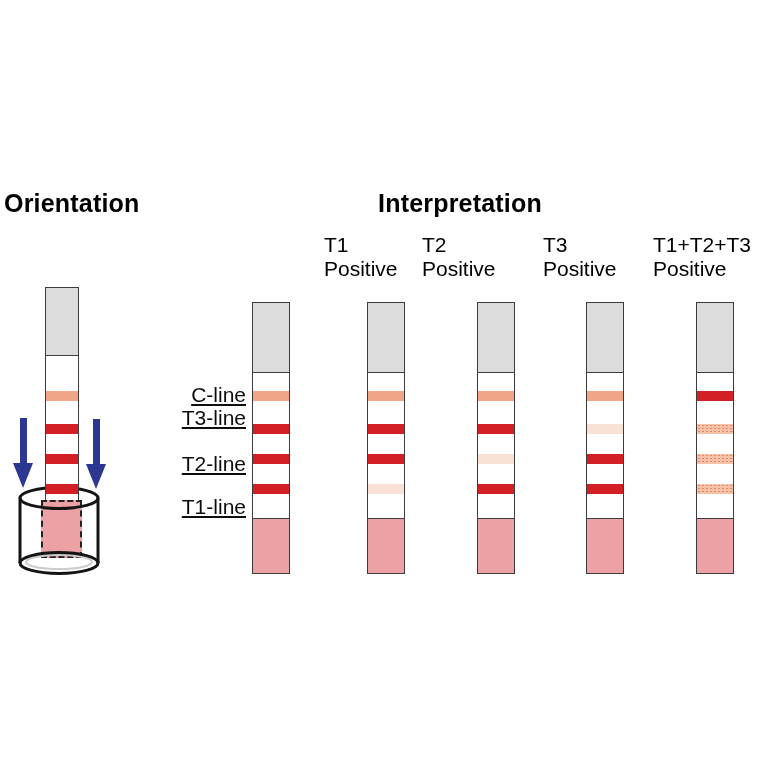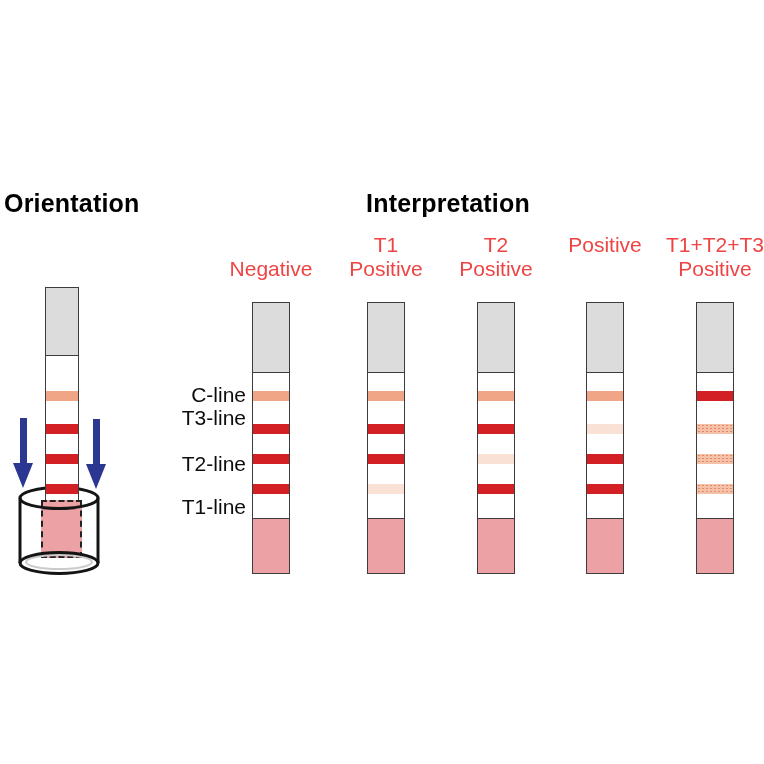--- a/index.html
+++ b/index.html
@@ -1,26 +1,26 @@
 <!DOCTYPE html>
 <html style="--strong: #d32025; --control: #f0a586; --weak: #f9e2d5; --speckbg: #f5c2a9; --speckdot: #e18a64; --sample: #eca1a5; --wick: #dcdcdc; --strip-border: #3c3c3c; --arrow: #2c3792; --beaker: #141414;"><head>
 <meta charset="utf-8">
 <style>
   html,body{margin:0;padding:0;background:#fff;}
   .canvas{position:relative;width:764px;height:764px;background:#ffffff;overflow:hidden;
           font-family:"Liberation Sans", sans-serif;color:#000;}
 
   .title{position:absolute;top:189px;font-size:25px;font-weight:bold;letter-spacing:0.2px;}
   .orientation-title{left:4px;}
-  .interpretation-title{left:448px;transform:translateX(-50%);}
+  .interpretation-title{left:460px;transform:translateX(-50%);}
 
-  .col-header{position:absolute;top:233px;width:124px;text-align:center;font-size:21px;color:#ef4444;}
+  .col-header{position:absolute;top:233px;width:124px;text-align:left;font-size:21px;color:#000000;}
   .col-header .hline{height:24px;line-height:24px;white-space:nowrap;}
 
-  .row-label{position:absolute;right:518px;font-size:21px;line-height:22px;text-align:right;color:#0d0d0d;white-space:nowrap;}
+  .row-label{position:absolute;right:518px;font-size:21px;line-height:22px;text-align:right;color:#0d0d0d;white-space:nowrap;text-decoration:underline;}
 
   .strip{position:absolute;border:1.5px solid var(--strip-border);background:#fff;box-sizing:border-box;z-index:2;}
   .interp-strip{top:302px;width:38px;height:272px;}
   .orient-strip{left:45px;top:287px;width:34px;height:214px;}
 
   .pad-top{position:absolute;top:0;left:0;right:0;background:var(--wick);border-bottom:1.5px solid var(--strip-border);}
   .pad-bottom{position:absolute;left:0;right:0;bottom:0;background:var(--sample);border-top:1.5px solid var(--strip-border);}
   .band{position:absolute;left:0;right:0;height:10px;}
   .band-strong{background:var(--strong);}
   .band-control{background:var(--control);}
@@ -76,33 +76,30 @@
     <div class="shaft"></div>
     <div class="head"></div>
   </div>
   <div class="arrow arrow-right">
     <div class="shaft"></div>
     <div class="head"></div>
   </div>
 
   <div class="title interpretation-title">Interpretation</div>
 
-  <div class="col-header" style="left:209px">
-    <div class="hline"></div>
-    <div class="hline">Negative</div>
-  </div>
   <div class="col-header" style="left:324px">
     <div class="hline">T1</div>
     <div class="hline">Positive</div>
   </div>
-  <div class="col-header" style="left:434px">
+  <div class="col-header" style="left:422px">
     <div class="hline">T2</div>
     <div class="hline">Positive</div>
   </div>
   <div class="col-header" style="left:543px">
+    <div class="hline">T3</div>
     <div class="hline">Positive</div>
   </div>
   <div class="col-header" style="left:653px">
     <div class="hline">T1+T2+T3</div>
     <div class="hline">Positive</div>
   </div>
 
   <div class="row-label" style="top:384px">C-line</div>
   <div class="row-label" style="top:407px">T3-line</div>
   <div class="row-label" style="top:453px">T2-line</div>

